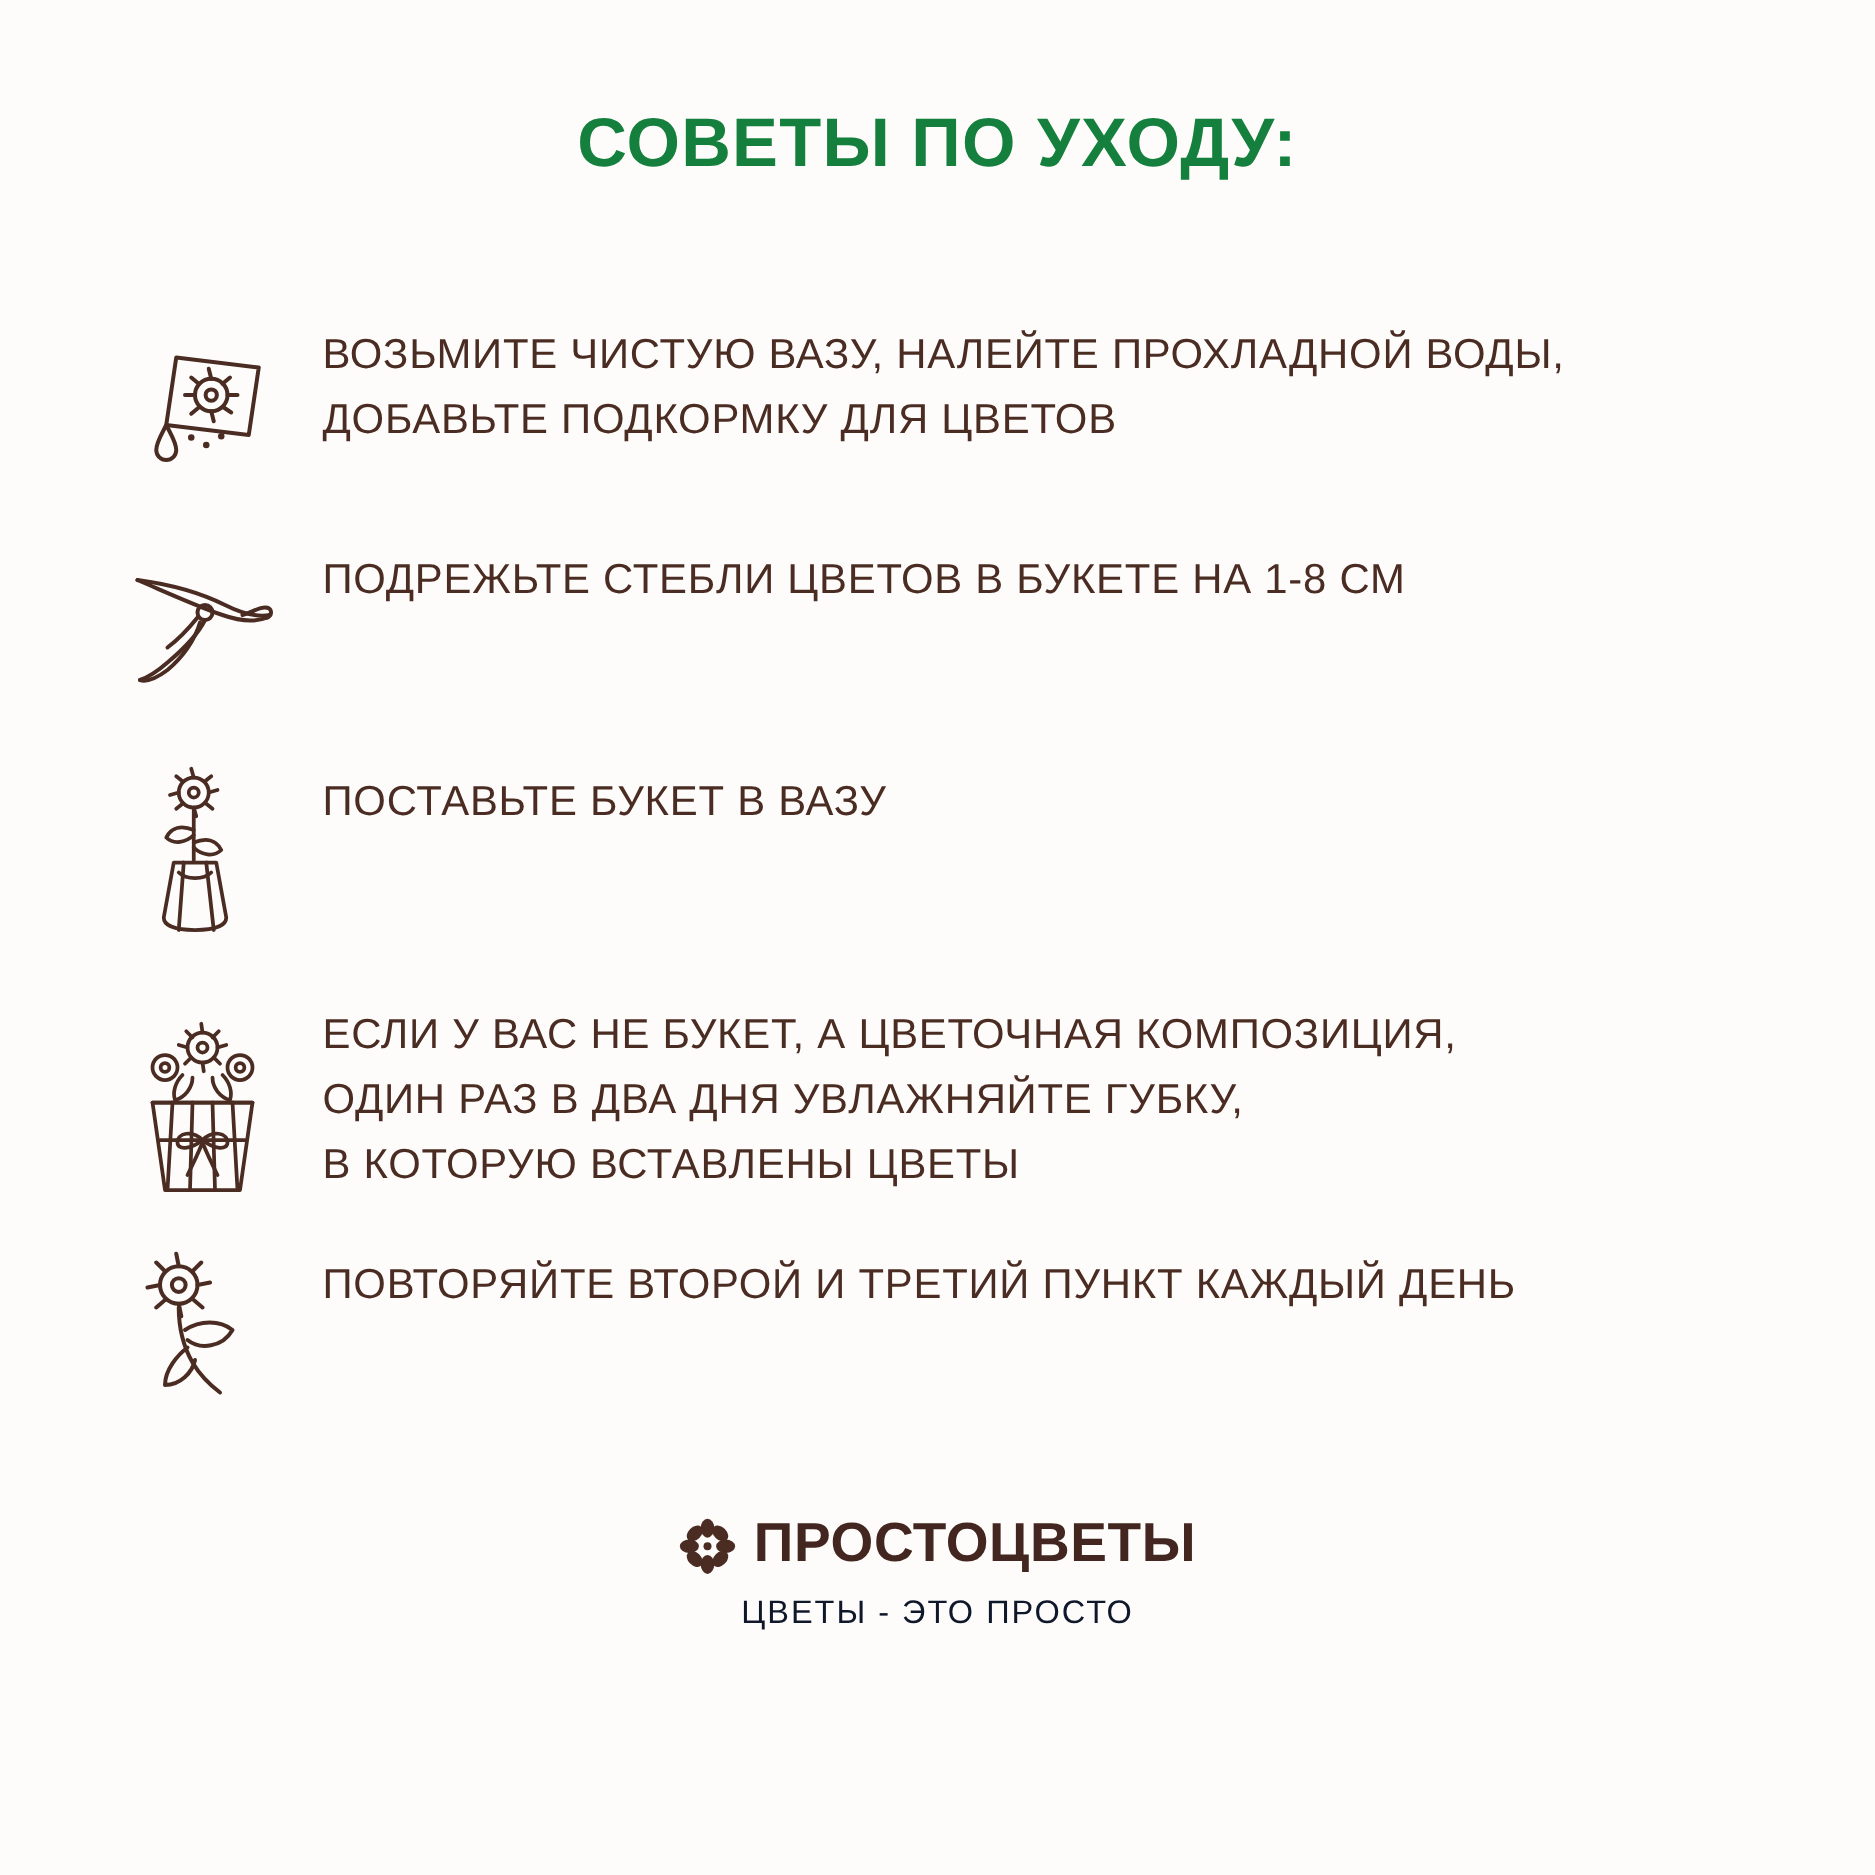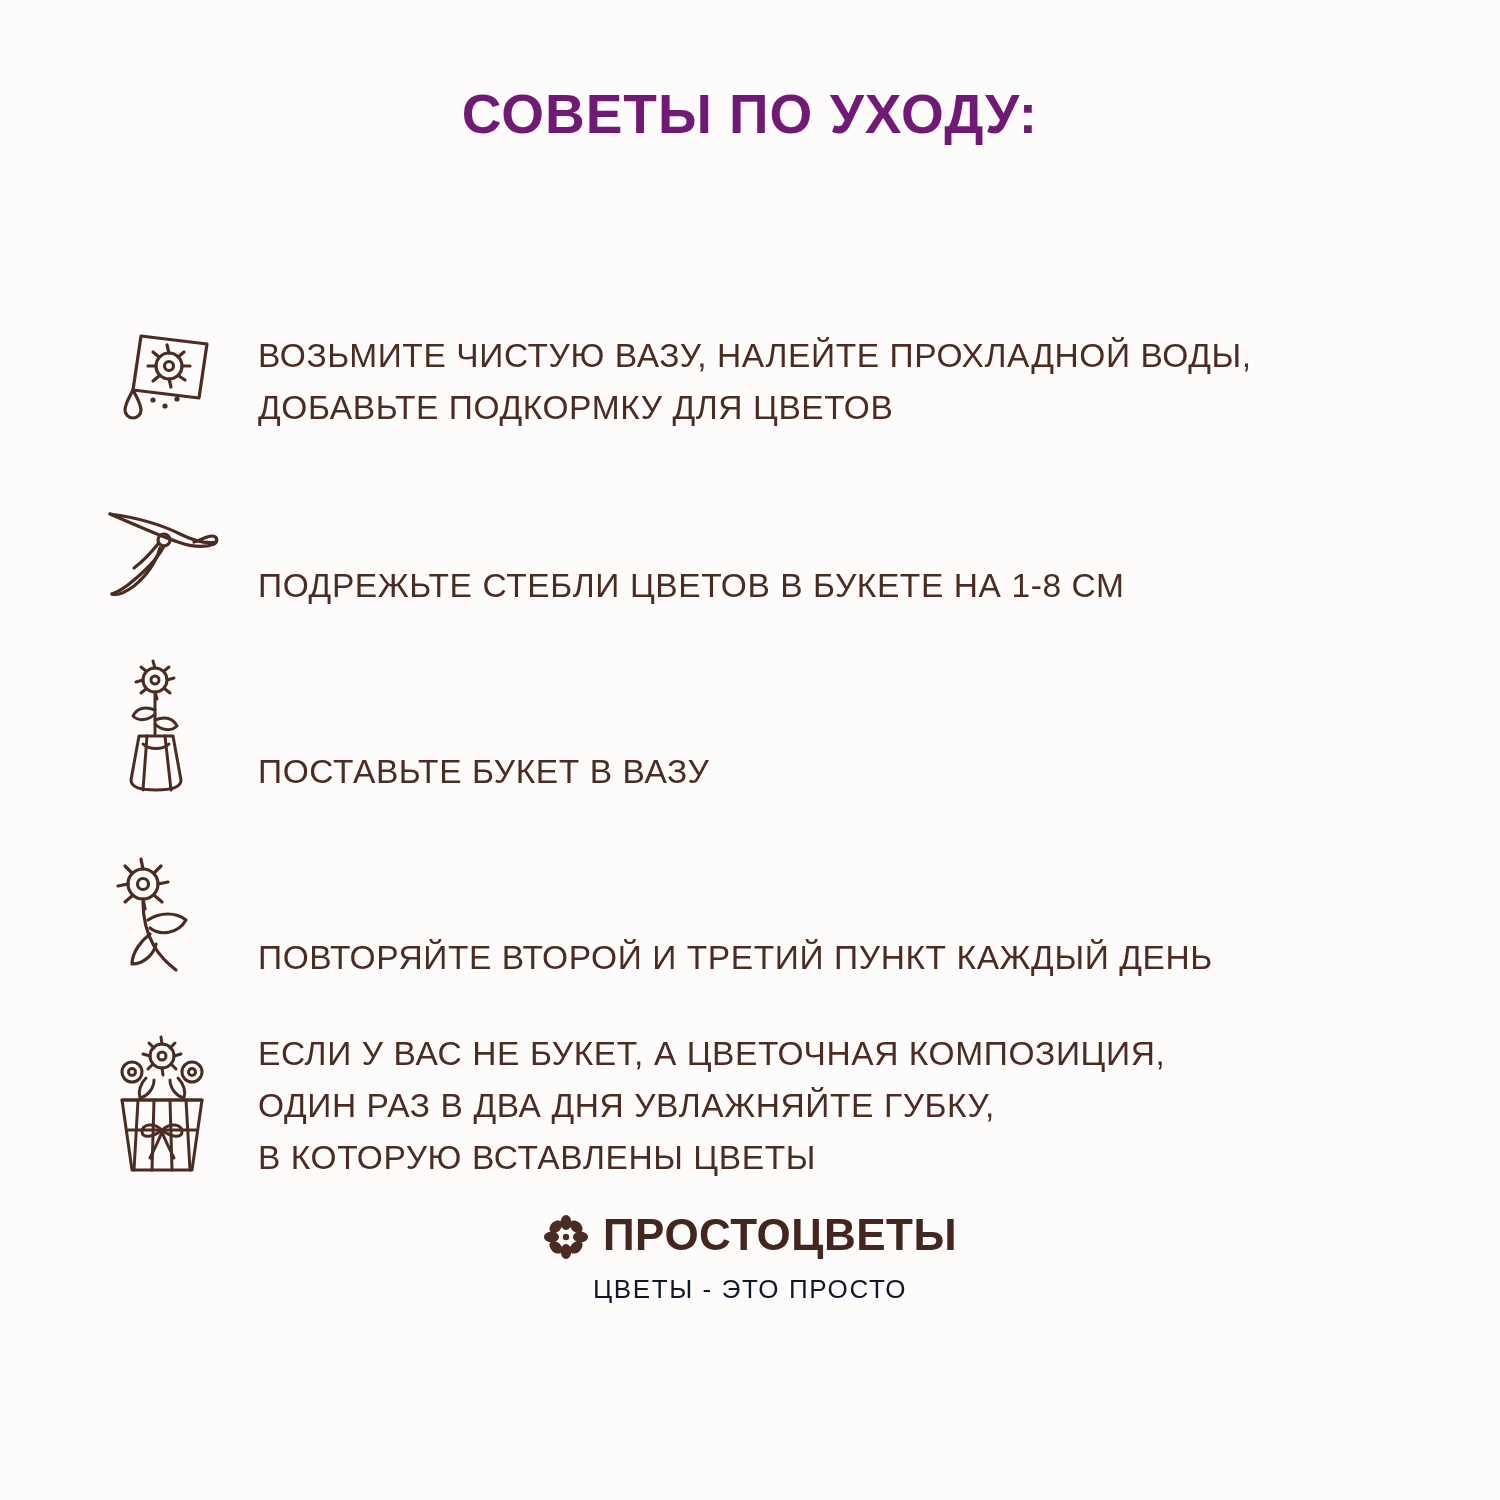--- a/index.html
+++ b/index.html
@@ -21,34 +21,34 @@
     box-sizing: border-box;
     padding: 0;
     display: flex;
     flex-direction: column;
   }
   .title {
     text-align: center;
     font-size: 55px;
     font-weight: bold;
     letter-spacing: 1px;
-    color: #701a75;
+    color: #15803d;
     margin-top: 82px;
     margin-bottom: 0;
   }
   .tips {
     margin-top: 108px;
     padding-left: 88px;
     padding-right: 60px;
     display: flex;
     flex-direction: column;
   }
   .tip {
     display: flex;
-    align-items: flex-end;
+    align-items: flex-start;
     min-height: 180px;
   }
   .tip-icon {
     width: 150px;
     min-width: 150px;
     display: flex;
     justify-content: center;
     align-items: flex-start;
     padding-top: 2px;
   }
@@ -146,34 +146,20 @@
           <path d="M52 10 L50 3 M64 22 L71 20 M52 34 L54 41 M40 22 L33 24 M61 13 L66 9 M62 31 L67 35 M43 31 L38 35 M43 13 L38 9"></path>
           <path d="M52 36 C52 50 52 62 52 76"></path>
           <path d="M52 52 C42 48 34 50 30 58 C36 64 46 62 52 56"></path>
           <path d="M52 62 C62 58 70 60 74 68 C68 74 58 72 52 66"></path>
           <path d="M36 78 L70 78 L78 122 C78 128 70 132 53 132 C36 132 28 128 28 122 Z"></path>
           <path d="M40 86 C46 92 60 92 66 86"></path>
           <path d="M44 78 L40 132 M62 78 L68 132"></path>
         </svg>
       </div>
       <div class="tip-text">ПОСТАВЬТЕ БУКЕТ В ВАЗУ</div>
-    </div>
-
-    <div class="tip tip-4">
-      <div class="tip-icon">
-        <svg width="130" height="130" viewBox="0 0 130 130" fill="none" stroke="#4b2c23" stroke-width="3.2" stroke-linecap="round" stroke-linejoin="round">
-          <circle cx="45" cy="30" r="15"></circle>
-          <circle cx="45" cy="30" r="5.5"></circle>
-          <path d="M45 15 L43 5 M60 30 L70 28 M45 45 L47 55 M30 30 L20 32 M56 19 L63 12 M57 42 L64 48 M34 42 L27 48 M34 19 L27 12"></path>
-          <path d="M45 48 C45 62 48 78 56 92 C62 102 70 110 78 116"></path>
-          <path d="M50 66 C62 58 78 58 88 66 C80 80 62 82 52 74"></path>
-          <path d="M52 80 C44 86 34 98 34 110 C46 110 56 100 58 90"></path>
-        </svg>
-      </div>
-      <div class="tip-text">ПОВТОРЯЙТЕ ВТОРОЙ И ТРЕТИЙ ПУНКТ КАЖДЫЙ ДЕНЬ</div>
     </div>
 
     <div class="tip tip-5">
       <div class="tip-icon">
         <svg width="130" height="150" viewBox="0 0 130 150" fill="none" stroke="#4b2c23" stroke-width="3" stroke-linecap="round" stroke-linejoin="round">
           <circle cx="64" cy="22" r="12"></circle>
           <circle cx="64" cy="22" r="4"></circle>
           <path d="M64 10 L63 3 M76 22 L83 20 M64 34 L65 41 M52 22 L45 20 M72 14 L77 9 M73 30 L78 35 M55 30 L50 35 M56 14 L51 9"></path>
           <circle cx="34" cy="38" r="10"></circle>
           <circle cx="34" cy="38" r="3.5"></circle>
@@ -188,20 +174,34 @@
           <path d="M64 96 C56 88 44 90 44 98 C44 104 54 104 64 96 Z"></path>
           <path d="M64 96 C72 88 84 90 84 98 C84 104 74 104 64 96 Z"></path>
           <path d="M64 98 C60 108 56 116 52 124 M64 98 C68 108 72 116 76 124"></path>
         </svg>
       </div>
       <div class="tip-text">ЕСЛИ У ВАС НЕ БУКЕТ, А ЦВЕТОЧНАЯ КОМПОЗИЦИЯ,
 ОДИН РАЗ В ДВА ДНЯ УВЛАЖНЯЙТЕ ГУБКУ,
 В КОТОРУЮ ВСТАВЛЕНЫ ЦВЕТЫ</div>
     </div>
 
+    <div class="tip tip-4">
+      <div class="tip-icon">
+        <svg width="130" height="130" viewBox="0 0 130 130" fill="none" stroke="#4b2c23" stroke-width="3.2" stroke-linecap="round" stroke-linejoin="round">
+          <circle cx="45" cy="30" r="15"></circle>
+          <circle cx="45" cy="30" r="5.5"></circle>
+          <path d="M45 15 L43 5 M60 30 L70 28 M45 45 L47 55 M30 30 L20 32 M56 19 L63 12 M57 42 L64 48 M34 42 L27 48 M34 19 L27 12"></path>
+          <path d="M45 48 C45 62 48 78 56 92 C62 102 70 110 78 116"></path>
+          <path d="M50 66 C62 58 78 58 88 66 C80 80 62 82 52 74"></path>
+          <path d="M52 80 C44 86 34 98 34 110 C46 110 56 100 58 90"></path>
+        </svg>
+      </div>
+      <div class="tip-text">ПОВТОРЯЙТЕ ВТОРОЙ И ТРЕТИЙ ПУНКТ КАЖДЫЙ ДЕНЬ</div>
+    </div>
+
   </div>
 
   <div class="footer">
     <div class="brand">
       <span>
         <svg width="46" height="46" viewBox="0 0 46 46" fill="#4b2c23">
           <g>
             <ellipse cx="23" cy="8.5" rx="5.4" ry="7.6"></ellipse>
             <ellipse cx="23" cy="37.5" rx="5.4" ry="7.6"></ellipse>
             <ellipse cx="8.5" cy="23" rx="7.6" ry="5.4"></ellipse>

